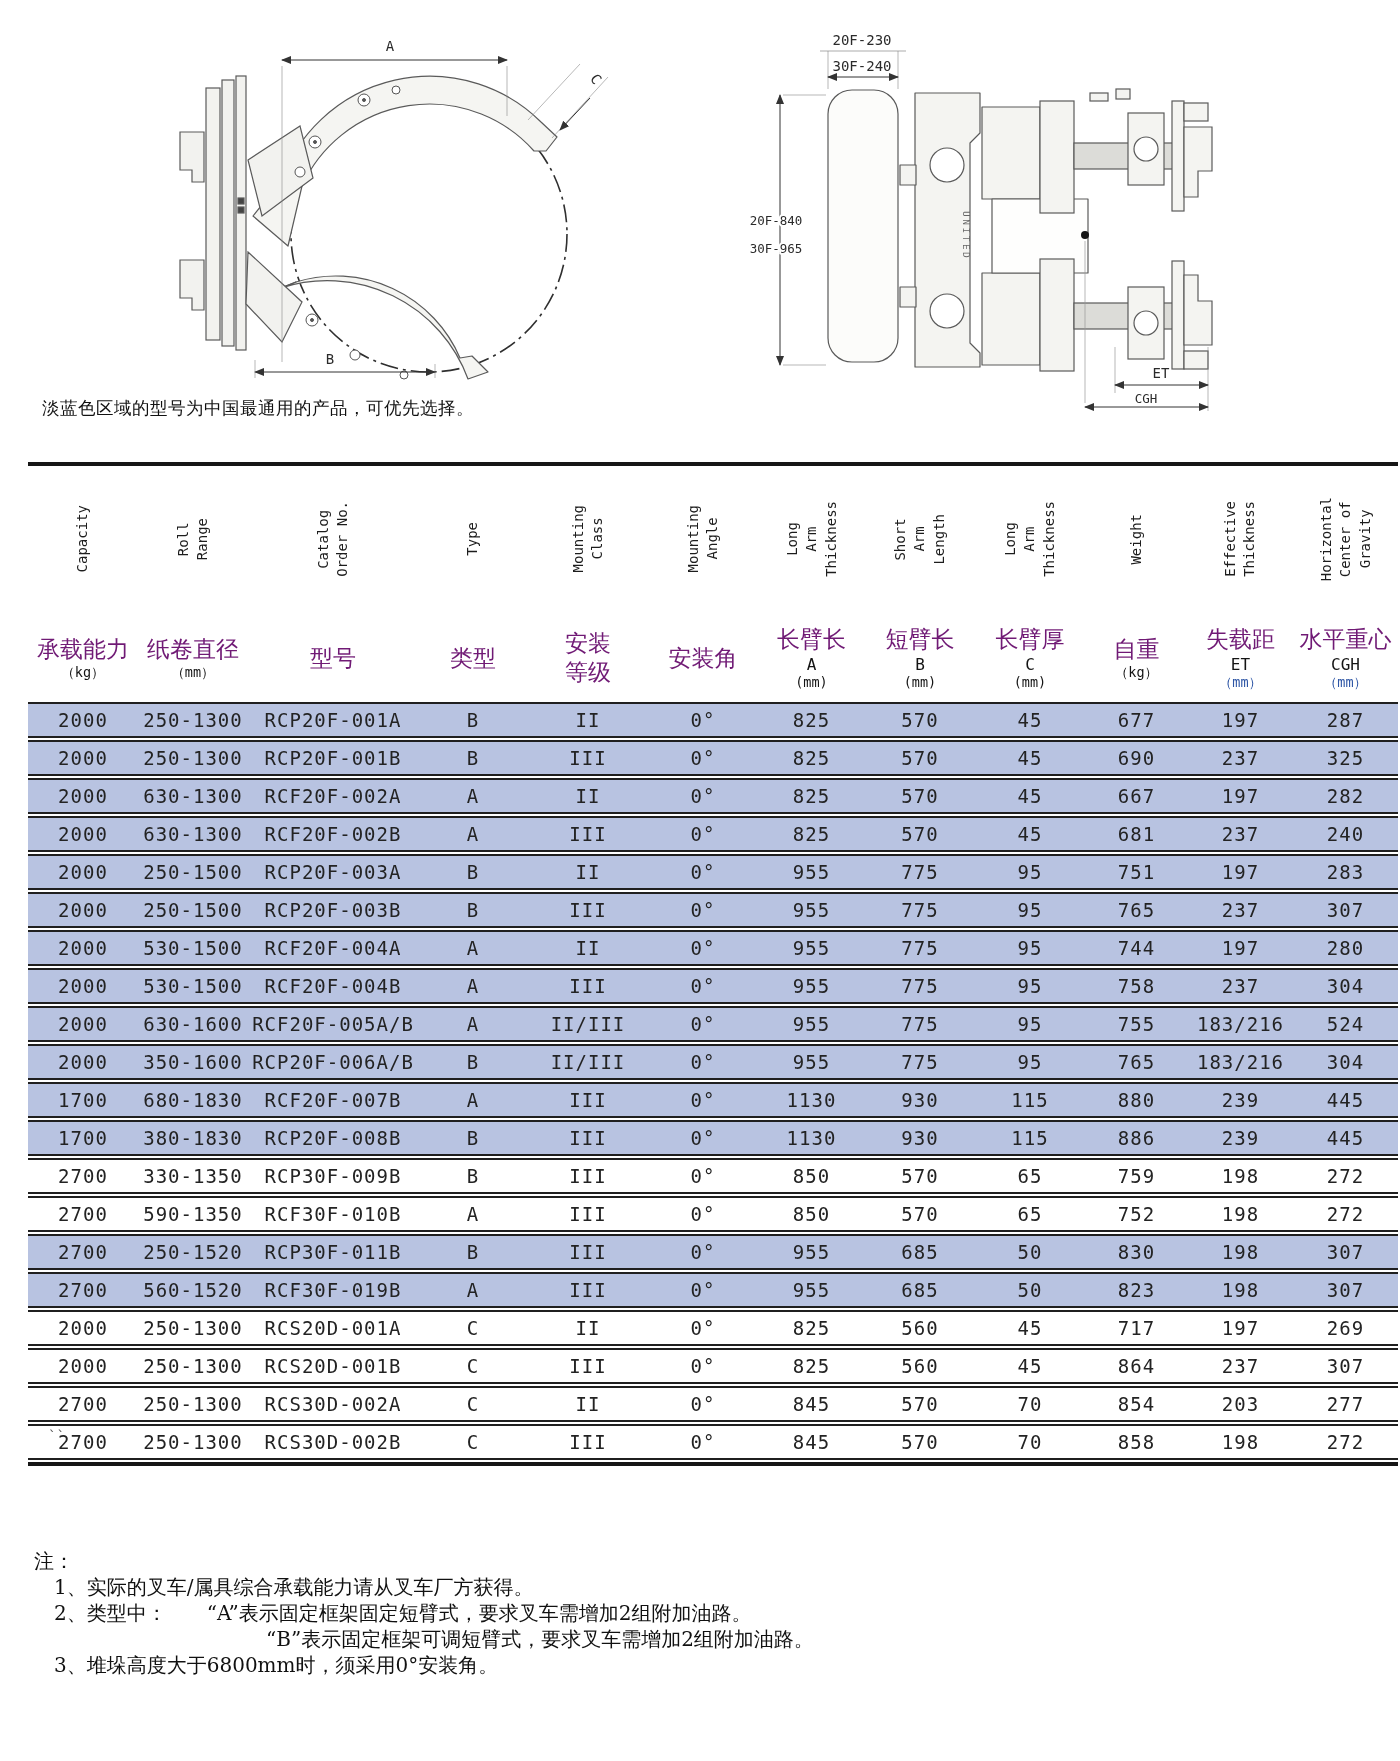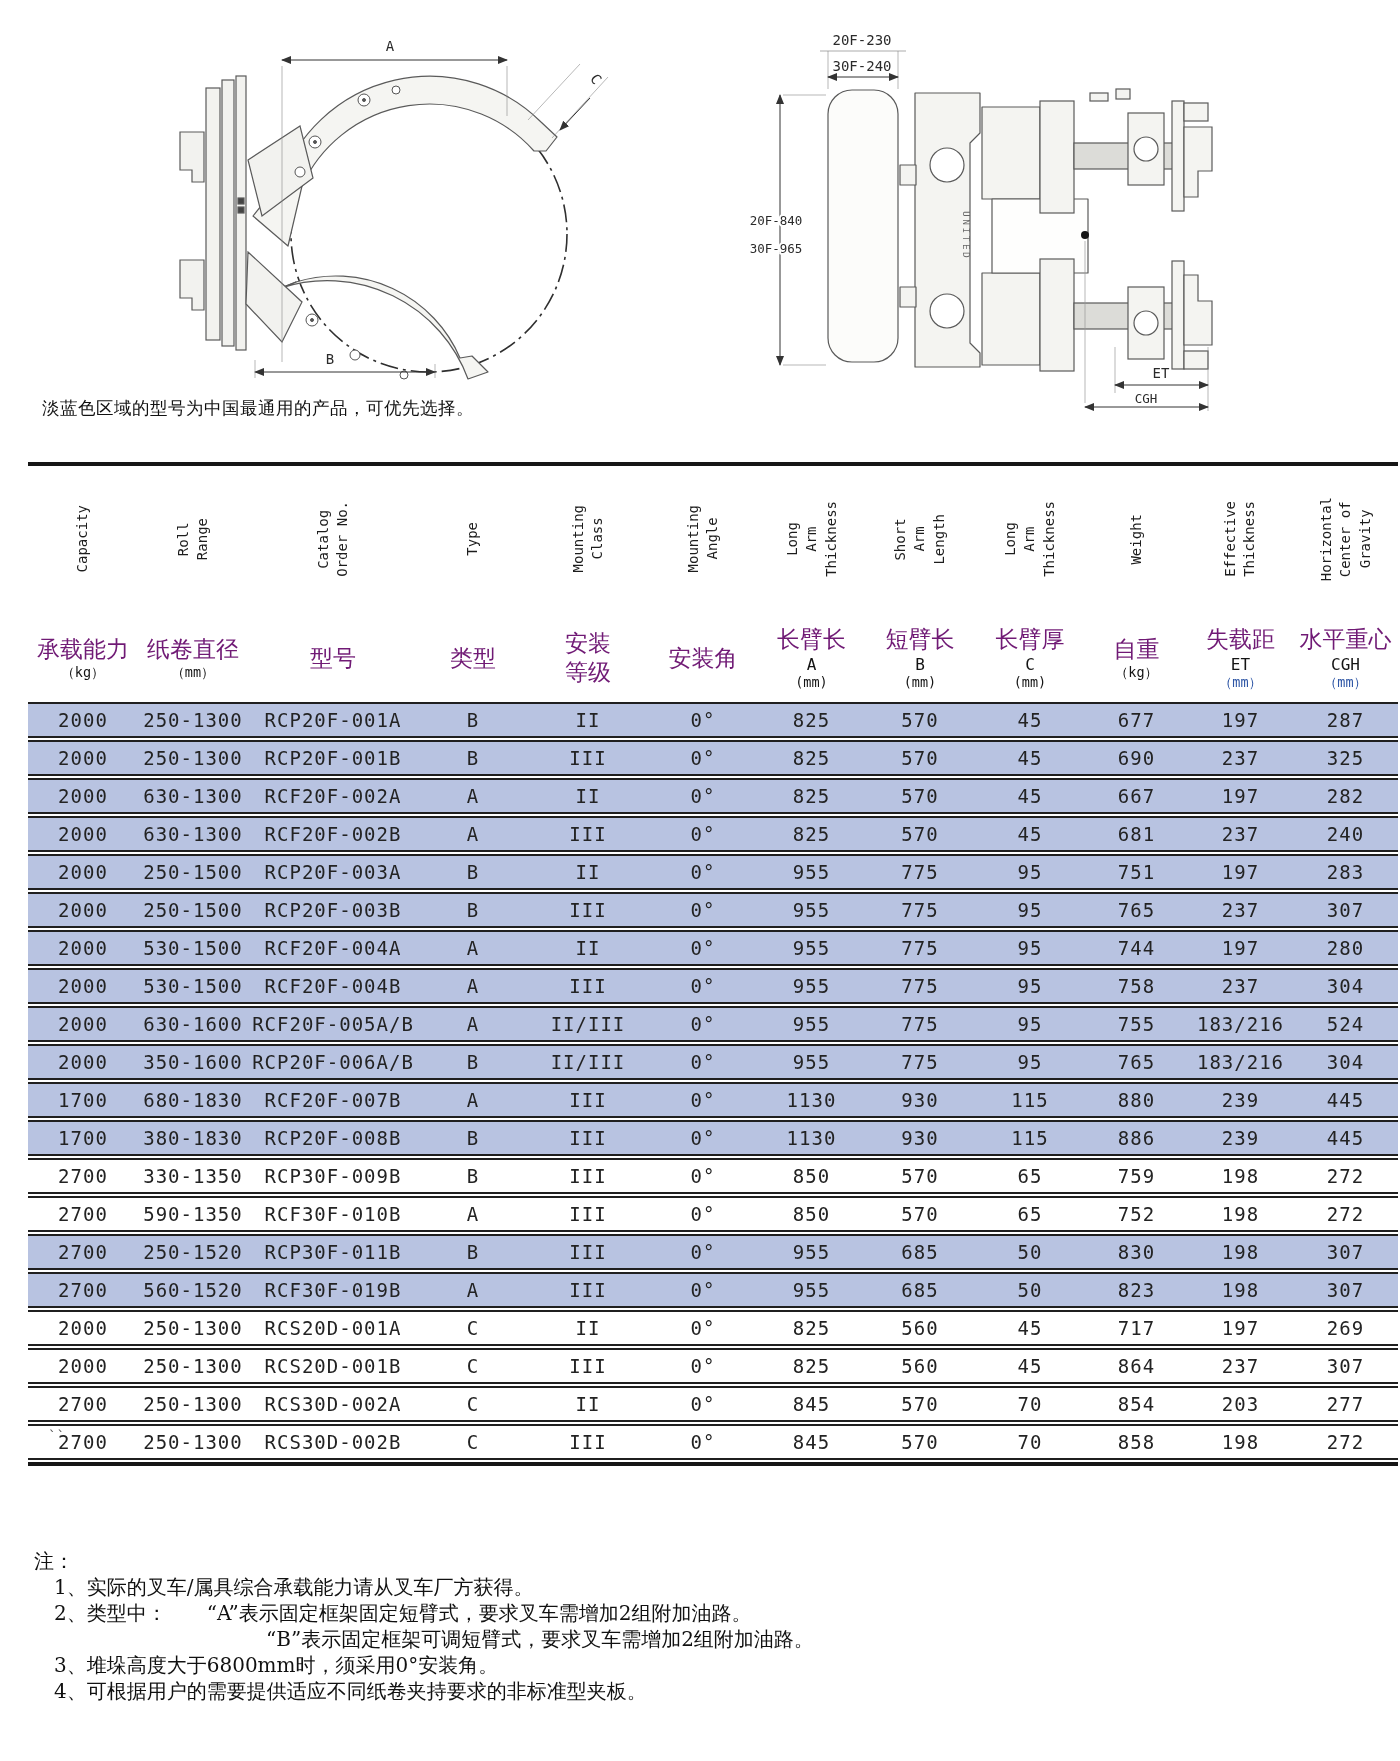--- a/index.html
+++ b/index.html
@@ -553,17 +553,16 @@
 
   <div class="artifact">``</div>
 
   <div class="notes">
     <p class="note-label">注：</p>
     <div id="note-lines">
         <div class="note-line">1、实际的叉车/属具综合承载能力请从叉车厂方获得。</div>
         <div class="note-line">2、类型中：　　“A”表示固定框架固定短臂式，要求叉车需增加2组附加油路。</div>
         <div class="note-line indent">“B”表示固定框架可调短臂式，要求叉车需增加2组附加油路。</div>
         <div class="note-line">3、堆垛高度大于6800mm时，须采用0°安装角。</div>
-        <div class="note-line">4、可根据用户的需要提供适应不同纸卷夹持要求的非标准型夹板。</div>
       </div>
   </div>
 
 </div>
 
 </body></html>

